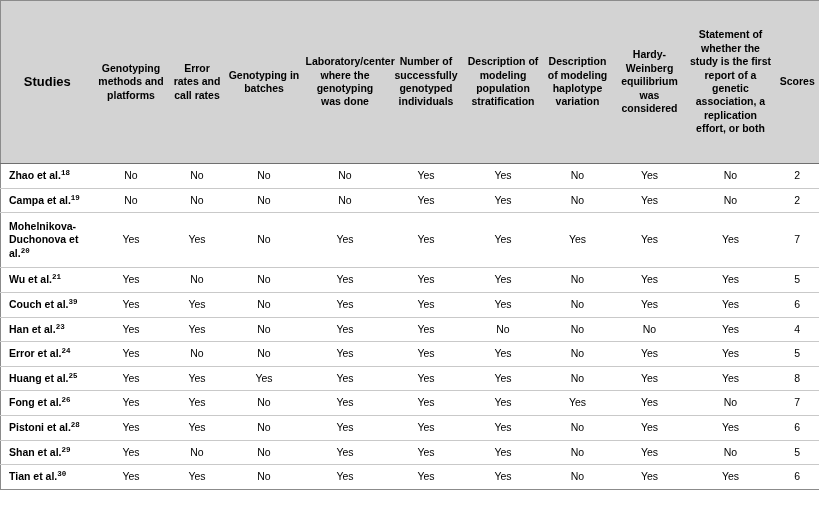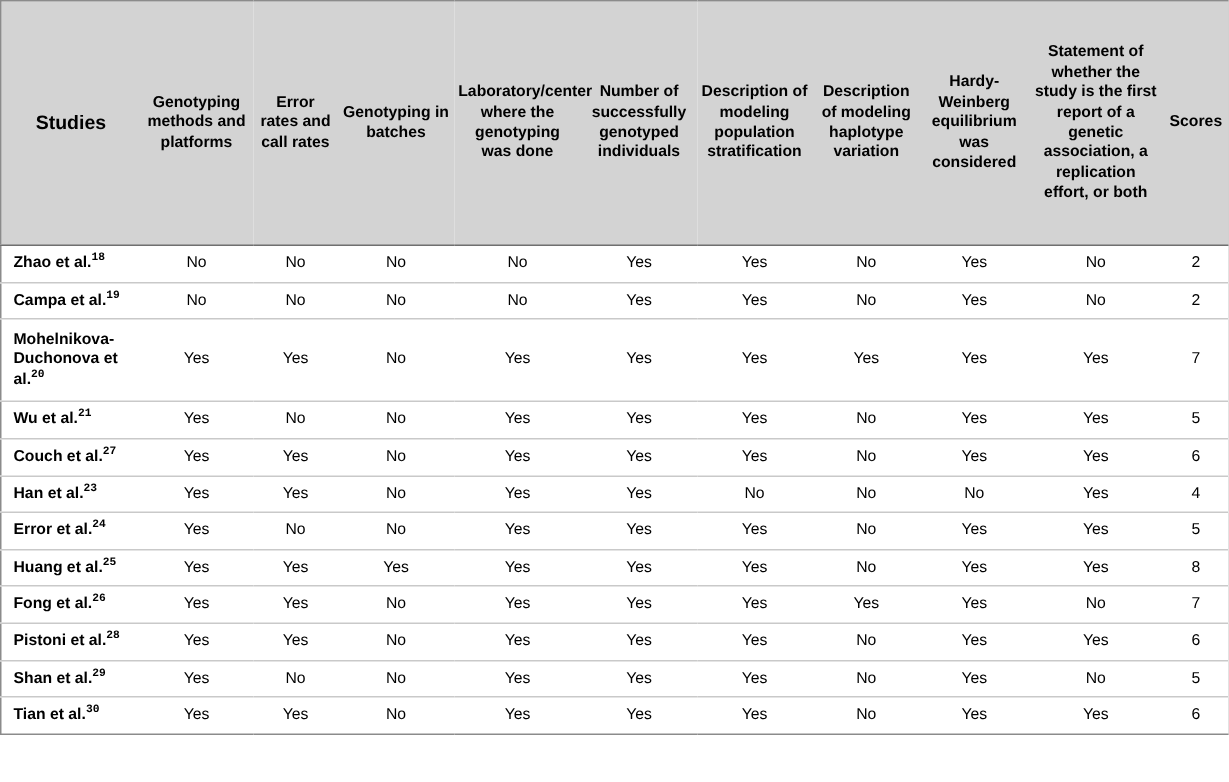--- a/index.html
+++ b/index.html
@@ -163,21 +163,21 @@
           <td>No</td>
           <td>Yes</td>
           <td>Yes</td>
           <td>Yes</td>
           <td>No</td>
           <td>Yes</td>
           <td>Yes</td>
           <td class="score-cell">5</td>
         </tr>
         <tr>
-          <td class="study-cell"><span>Couch et al.</span><sup>27</sup></td>
+          <td class="study-cell"><span>Couch et al.</span><sup>39</sup></td>
           <td>Yes</td>
           <td>Yes</td>
           <td>No</td>
           <td>Yes</td>
           <td>Yes</td>
           <td>Yes</td>
           <td>No</td>
           <td>Yes</td>
           <td>Yes</td>
           <td class="score-cell">6</td>

